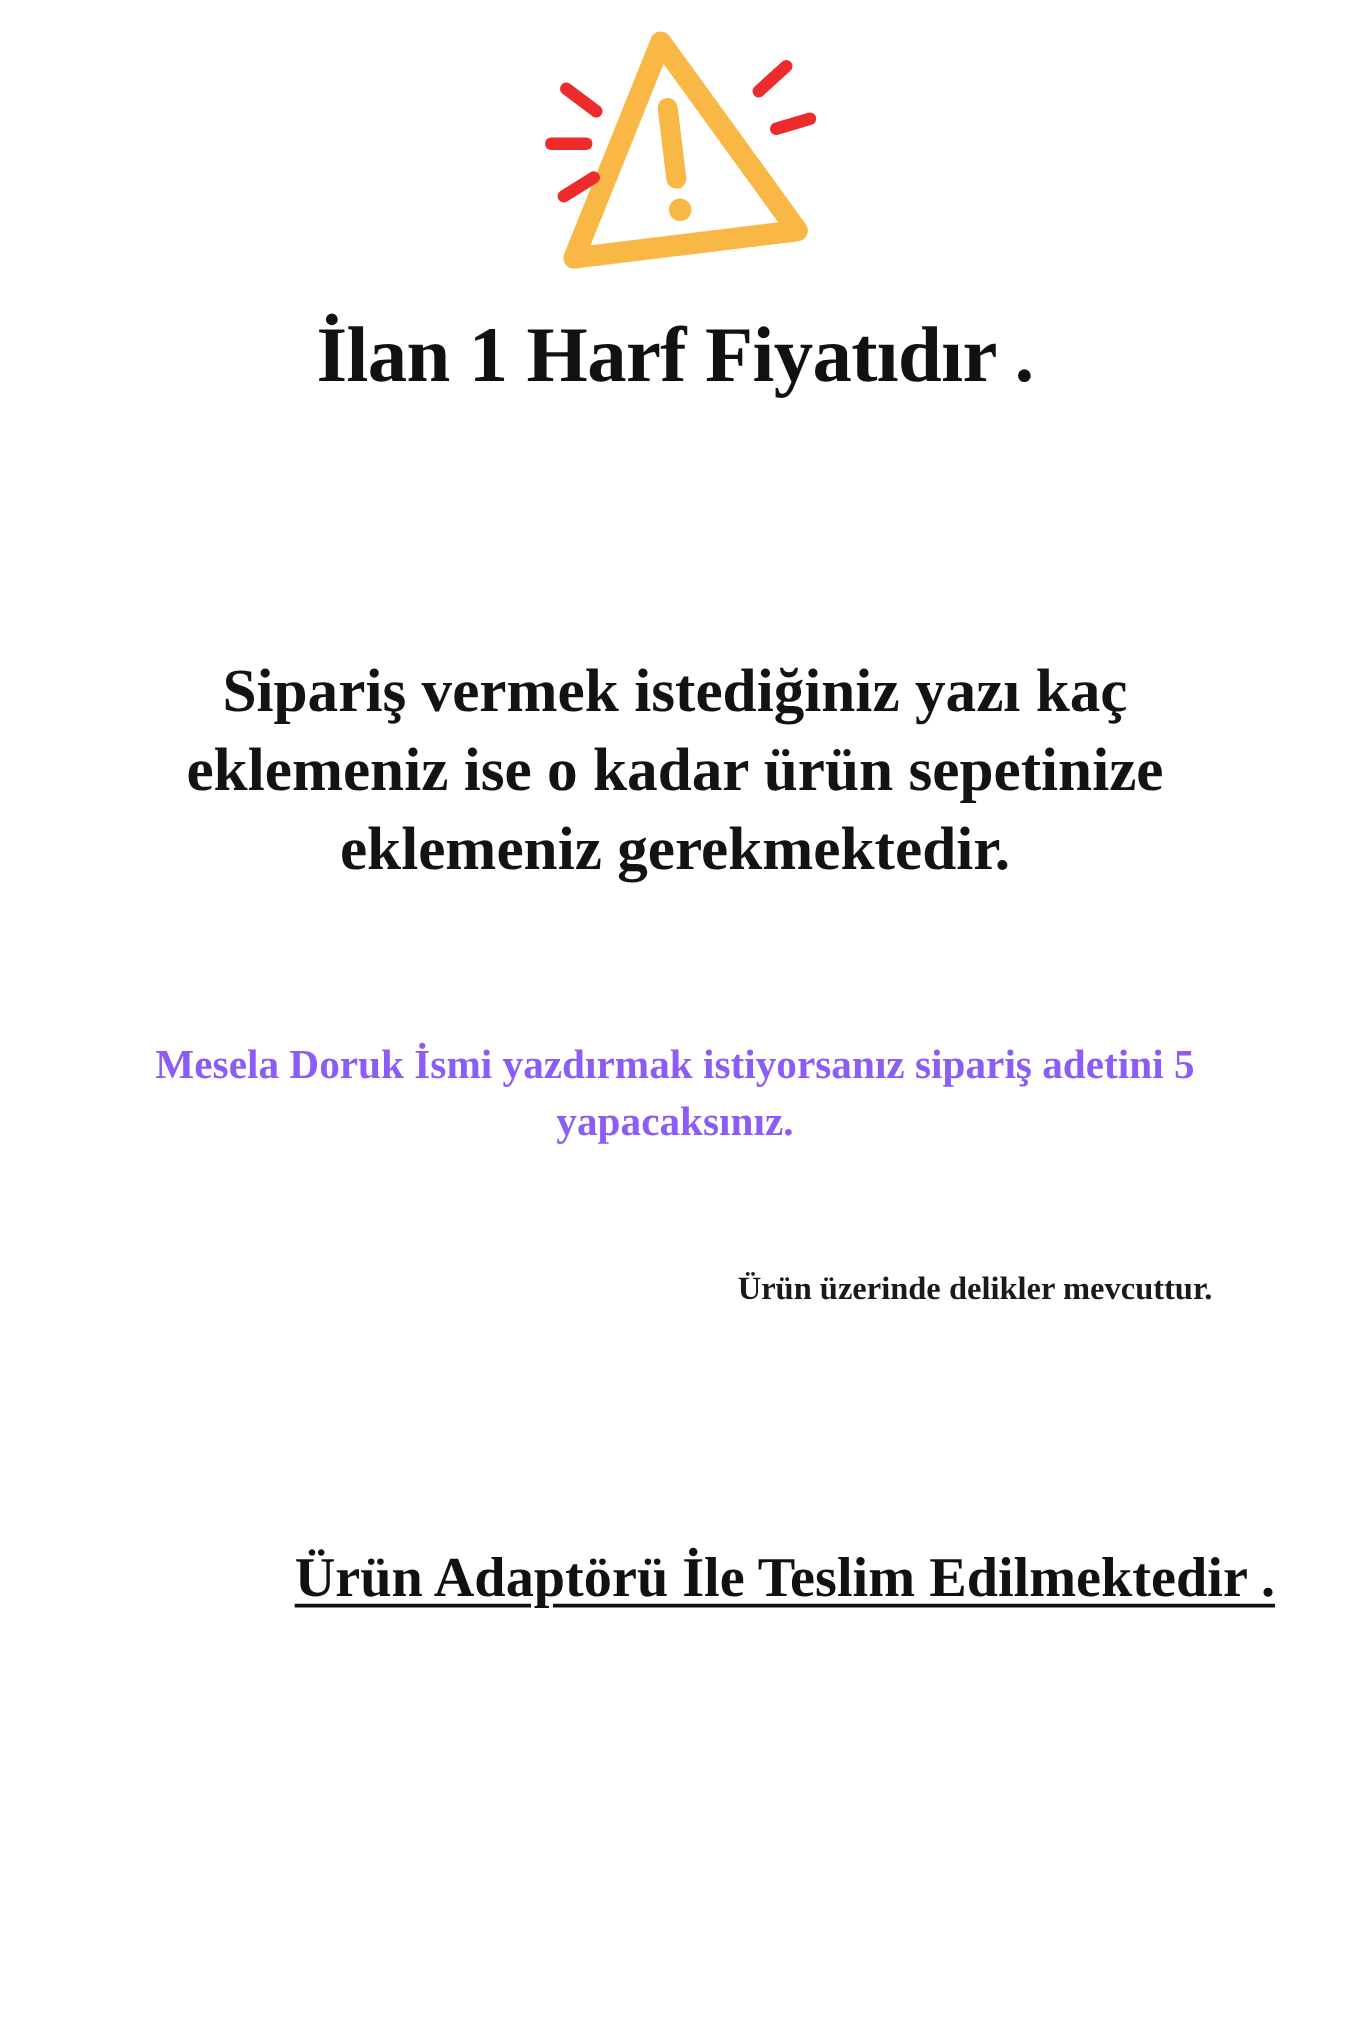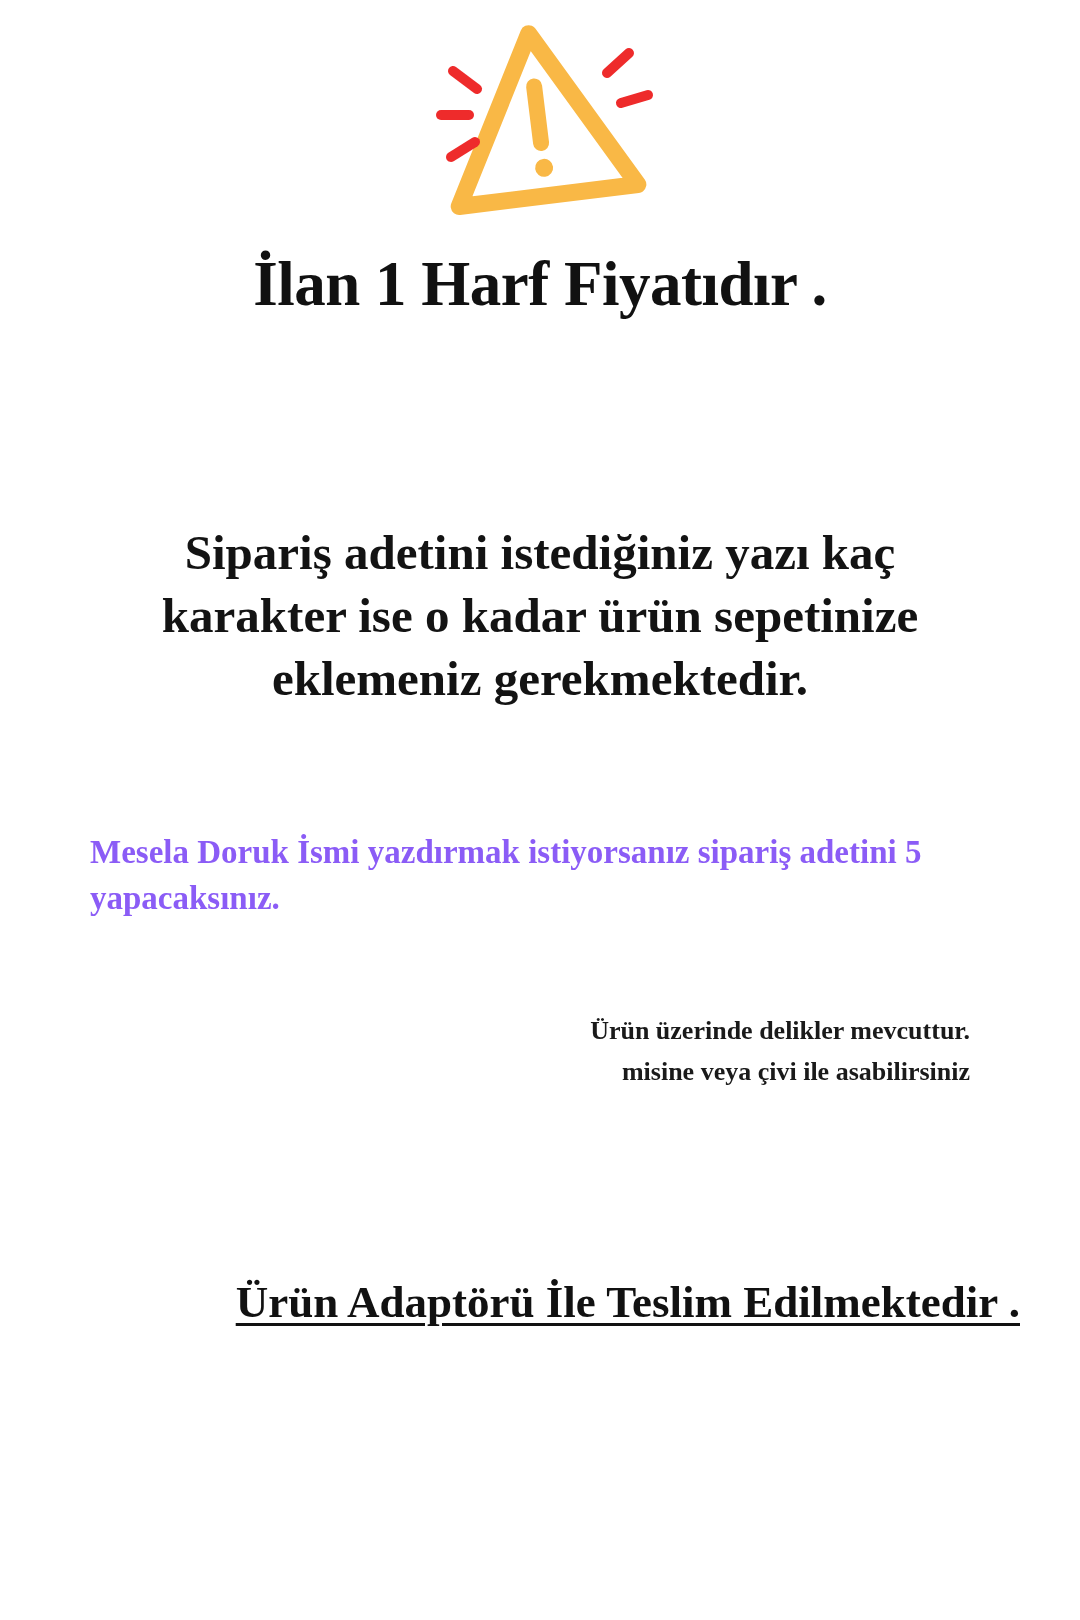--- a/index.html
+++ b/index.html
@@ -62,21 +62,21 @@
     width: 880px;
     margin-top: 205px;
   }
 
   
   .example-note {
     font-family: "Liberation Serif", serif;
     font-weight: bold;
     font-size: 33px;
     line-height: 1.38;
-    text-align: left;
+    text-align: center;
     color: #8b5cf6;
     width: 900px;
     margin-top: 120px;
   }
 
   
   .details {
     font-family: "Liberation Serif", serif;
     font-weight: bold;
     font-size: 26px;
@@ -128,24 +128,23 @@
         <path d="M36 146 L60 131"></path>
 
         <path d="M214 42 L192 62"></path>
         <path d="M233 84 L206 92"></path>
       </g>
     </svg>
   </div>
 
   <div class="headline">İlan 1 Harf Fiyatıdır .</div>
 
-  <div class="main-text">Sipariş adetini istediğiniz yazı kaç karakter ise o kadar ürün sepetinize eklemeniz gerekmektedir.</div>
+  <div class="main-text">Sipariş vermek istediğiniz yazı kaç eklemeniz ise o kadar ürün sepetinize eklemeniz gerekmektedir.</div>
 
   <div class="example-note">Mesela Doruk İsmi yazdırmak istiyorsanız sipariş adetini 5 yapacaksınız.</div>
 
   <div class="details">
     <span>Ürün üzerinde delikler mevcuttur.</span>
-    <span>misine veya çivi ile asabilirsiniz</span>
   </div>
 
   <div class="footer-line">Ürün Adaptörü İle Teslim Edilmektedir .</div>
 
 </div>
 
 </body></html>

